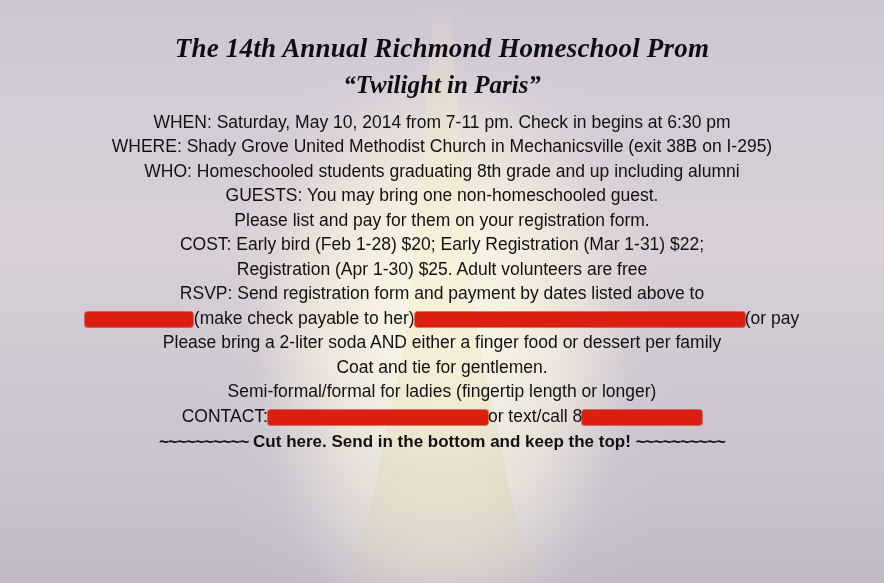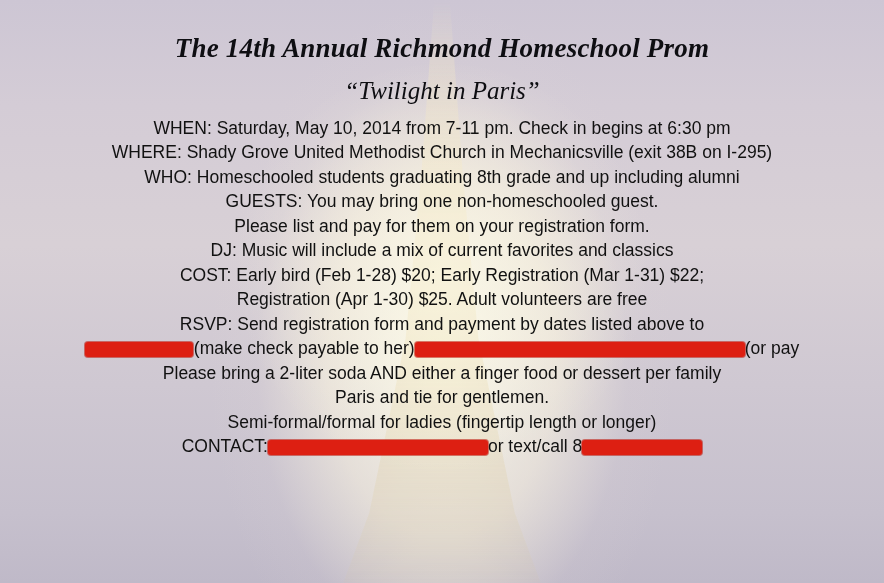--- a/index.html
+++ b/index.html
@@ -65,26 +65,26 @@
     font-family: "Liberation Serif", serif;
     font-weight: bold;
     font-style: italic;
     font-size: 27px;
     letter-spacing: 0.2px;
     color: #0e0e12;
     line-height: 1.1;
   }
   .title-line2 {
     font-family: "Liberation Serif", serif;
-    font-weight: normal;
+    font-weight: bold;
     font-style: italic;
     font-size: 25px;
     color: #0e0e12;
     line-height: 1.25;
-    margin-top: 11px;
+    margin-top: 5px;
   }
 
   .body-block {
     margin-top: 10px;
     text-align: center;
     font-family: "Liberation Sans", sans-serif;
     font-size: 17.5px;
     line-height: 1.40;
     color: #111111;
   }
@@ -136,34 +136,38 @@
       <div class="title-line1">The 14th Annual Richmond Homeschool Prom</div>
       <div class="title-line2">“Twilight in Paris”</div>
     </div>
 
     <div class="body-block">
       <div class="body-line">WHEN: Saturday, May 10, 2014 from 7-11 pm. Check in begins at 6:30 pm</div>
       <div class="body-line">WHERE:  Shady Grove United Methodist Church in Mechanicsville (exit 38B on I-295)</div>
       <div class="body-line">WHO: Homeschooled students graduating 8th grade and up including alumni</div>
       <div class="body-line">GUESTS:  You may bring one non-homeschooled guest.</div>
       <div class="body-line">Please list and pay for them on your registration form.</div>
-      <div class="body-line">DJ: Music will include a mix of current favorites and classics</div>
       <div class="body-line">COST: Early bird (Feb 1-28) $20;  Early Registration (Mar 1-31) $22;</div>
       <div class="body-line">Registration (Apr 1-30) $25.     Adult volunteers are free</div>
       <div class="body-line">RSVP: Send registration form and payment by dates listed above to</div>
 
       <div class="body-line">
         <span class="redacted r-name" style="background: rgb(221, 31, 18);"></span><span>(make check payable to her)</span><span class="redacted r-email" style="background: rgb(221, 31, 18);"></span><span>(or pay</span>
       </div>
 
       <div class="body-line">Please bring a 2-liter soda AND either a finger food or dessert per family</div>
-      <div class="body-line">Paris and tie for gentlemen.</div>
+      <div class="body-line">Coat and tie for gentlemen.</div>
       <div class="body-line">Semi-formal/formal for ladies (fingertip length or longer)</div>
 
       <div class="body-line">
         <span>CONTACT:</span><span class="redacted r-contact-email" style="background: rgb(221, 31, 18);"></span><span>or text/call 8</span><span class="redacted r-phone" style="background: rgb(221, 31, 18);"></span>
       </div>
 
 
+      <div class="cut-line">
+        <span class="tilde">~~~~~~~~~~</span>
+        <span>Cut here.  Send in the bottom and keep the top!</span>
+        <span class="tilde">~~~~~~~~~~</span>
+      </div>
     </div>
 
   </div>
 </div>
 
 </body></html>

